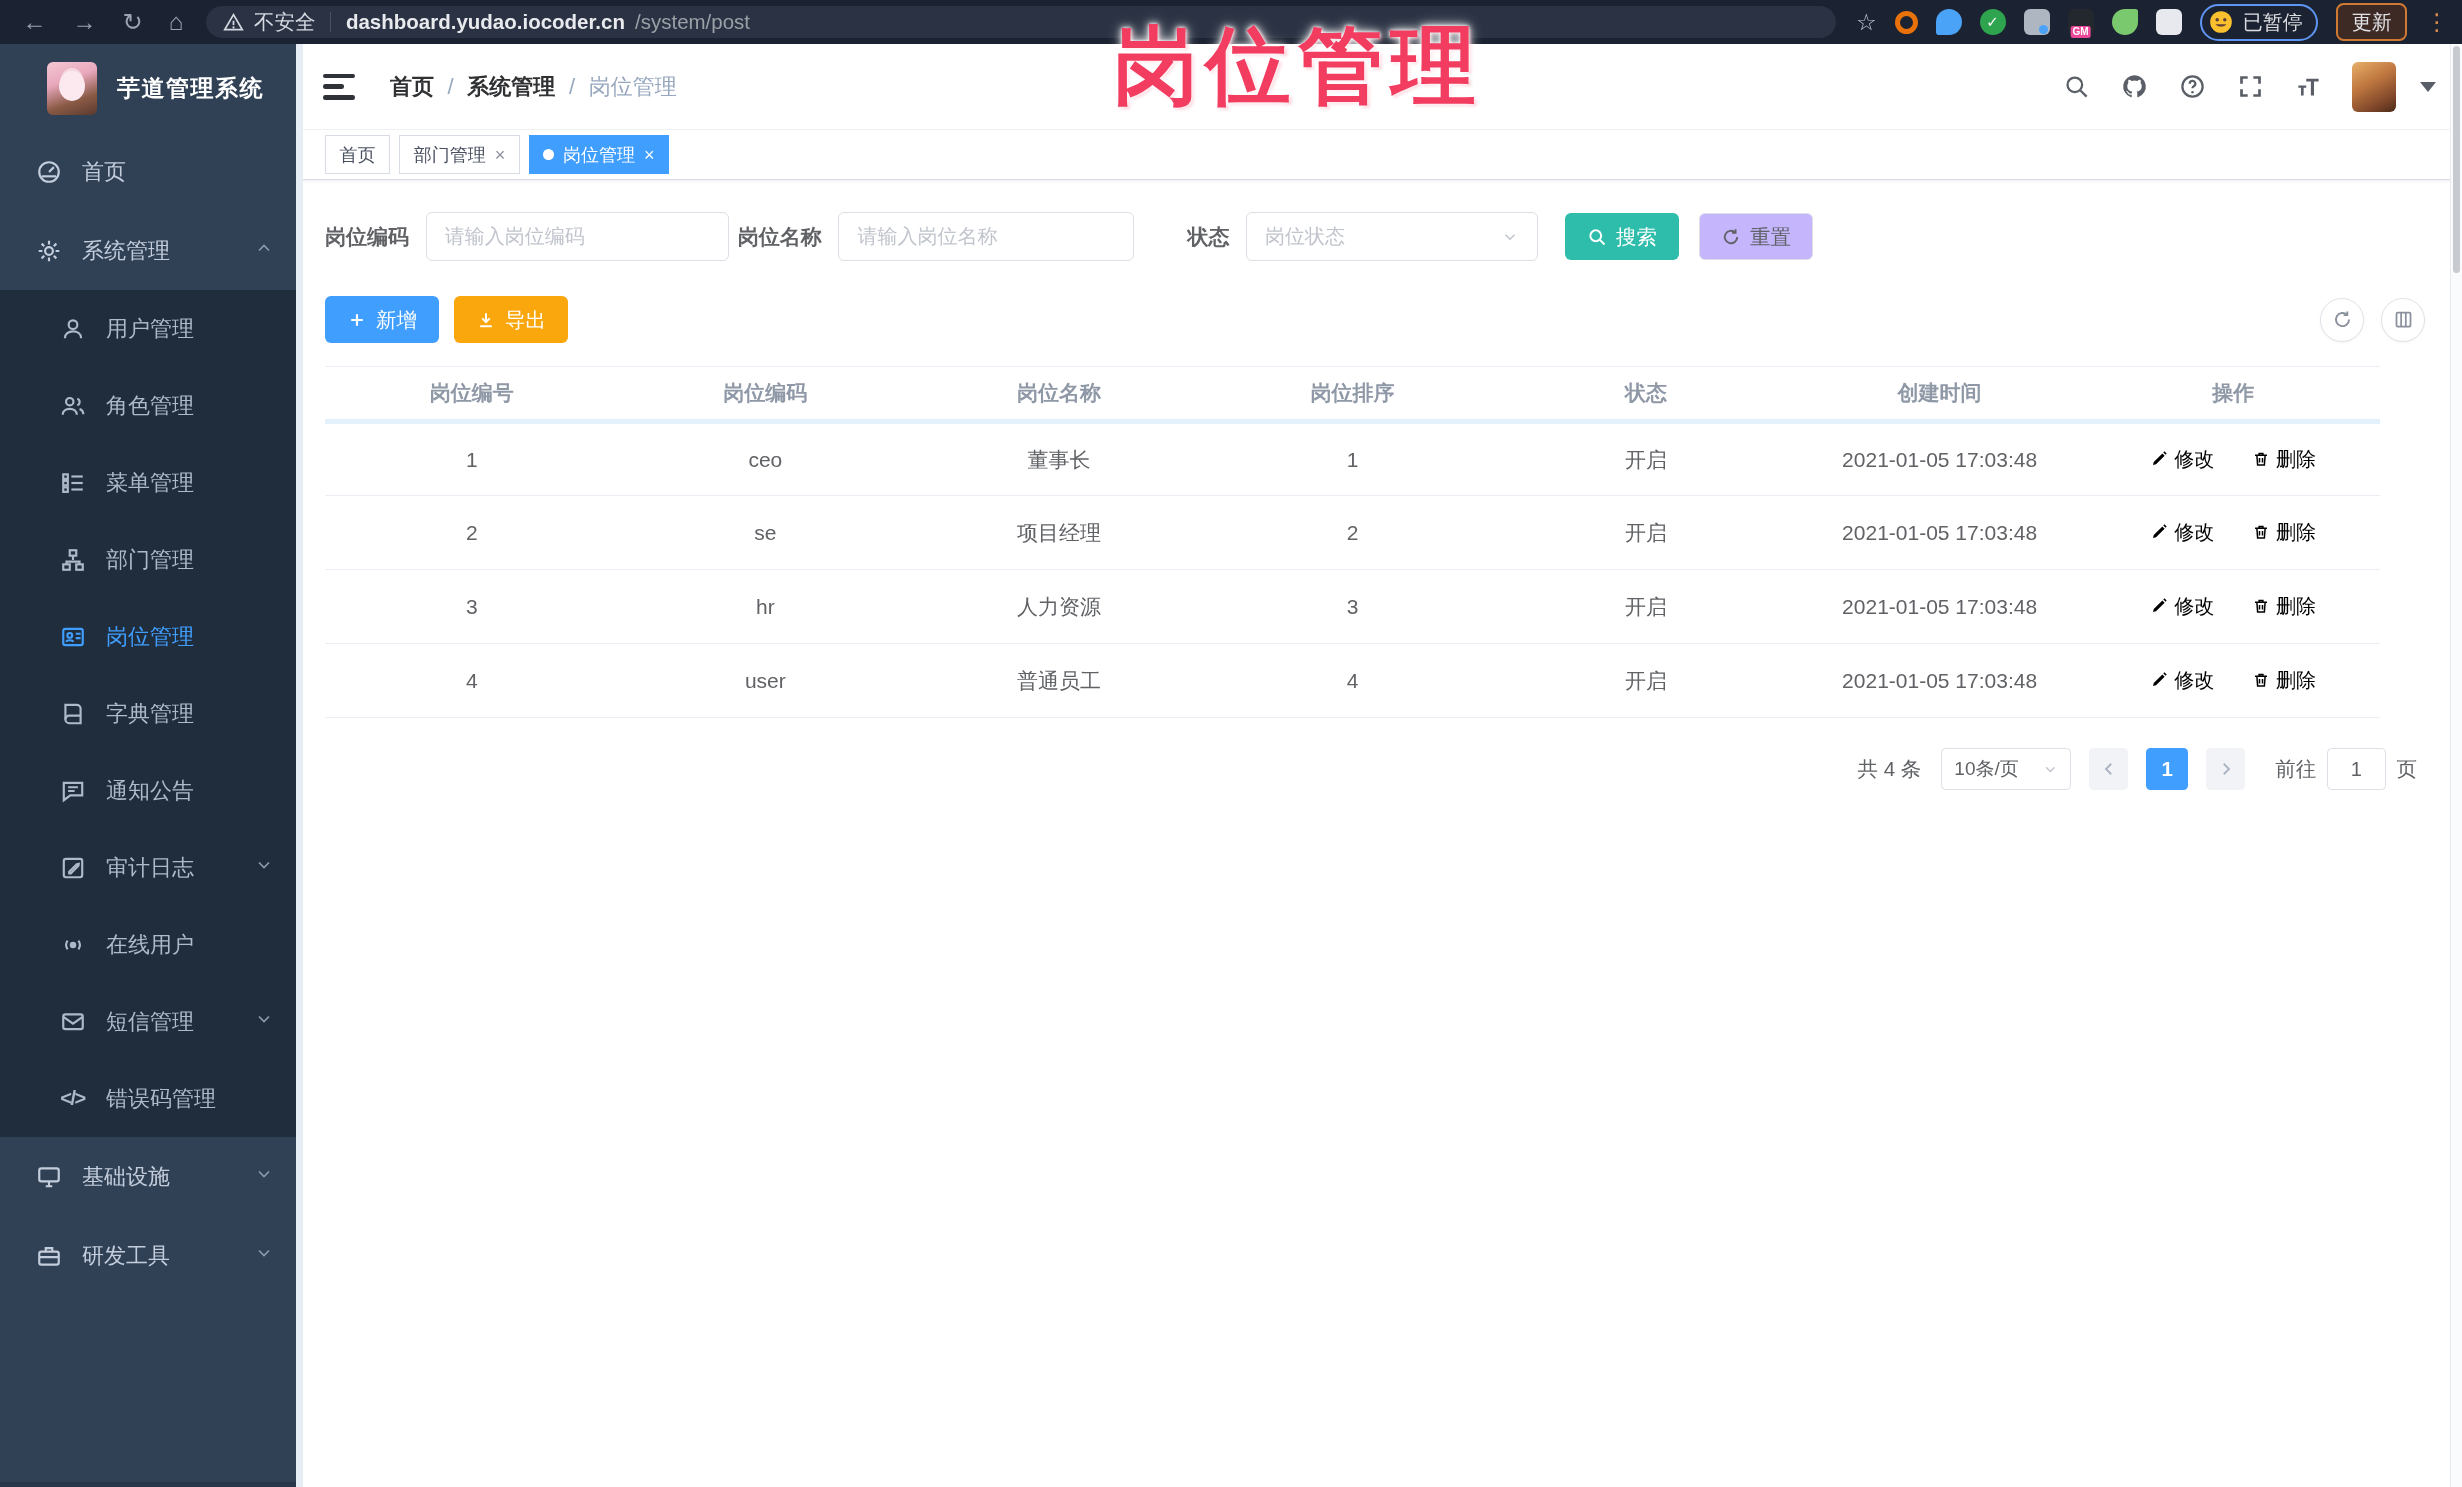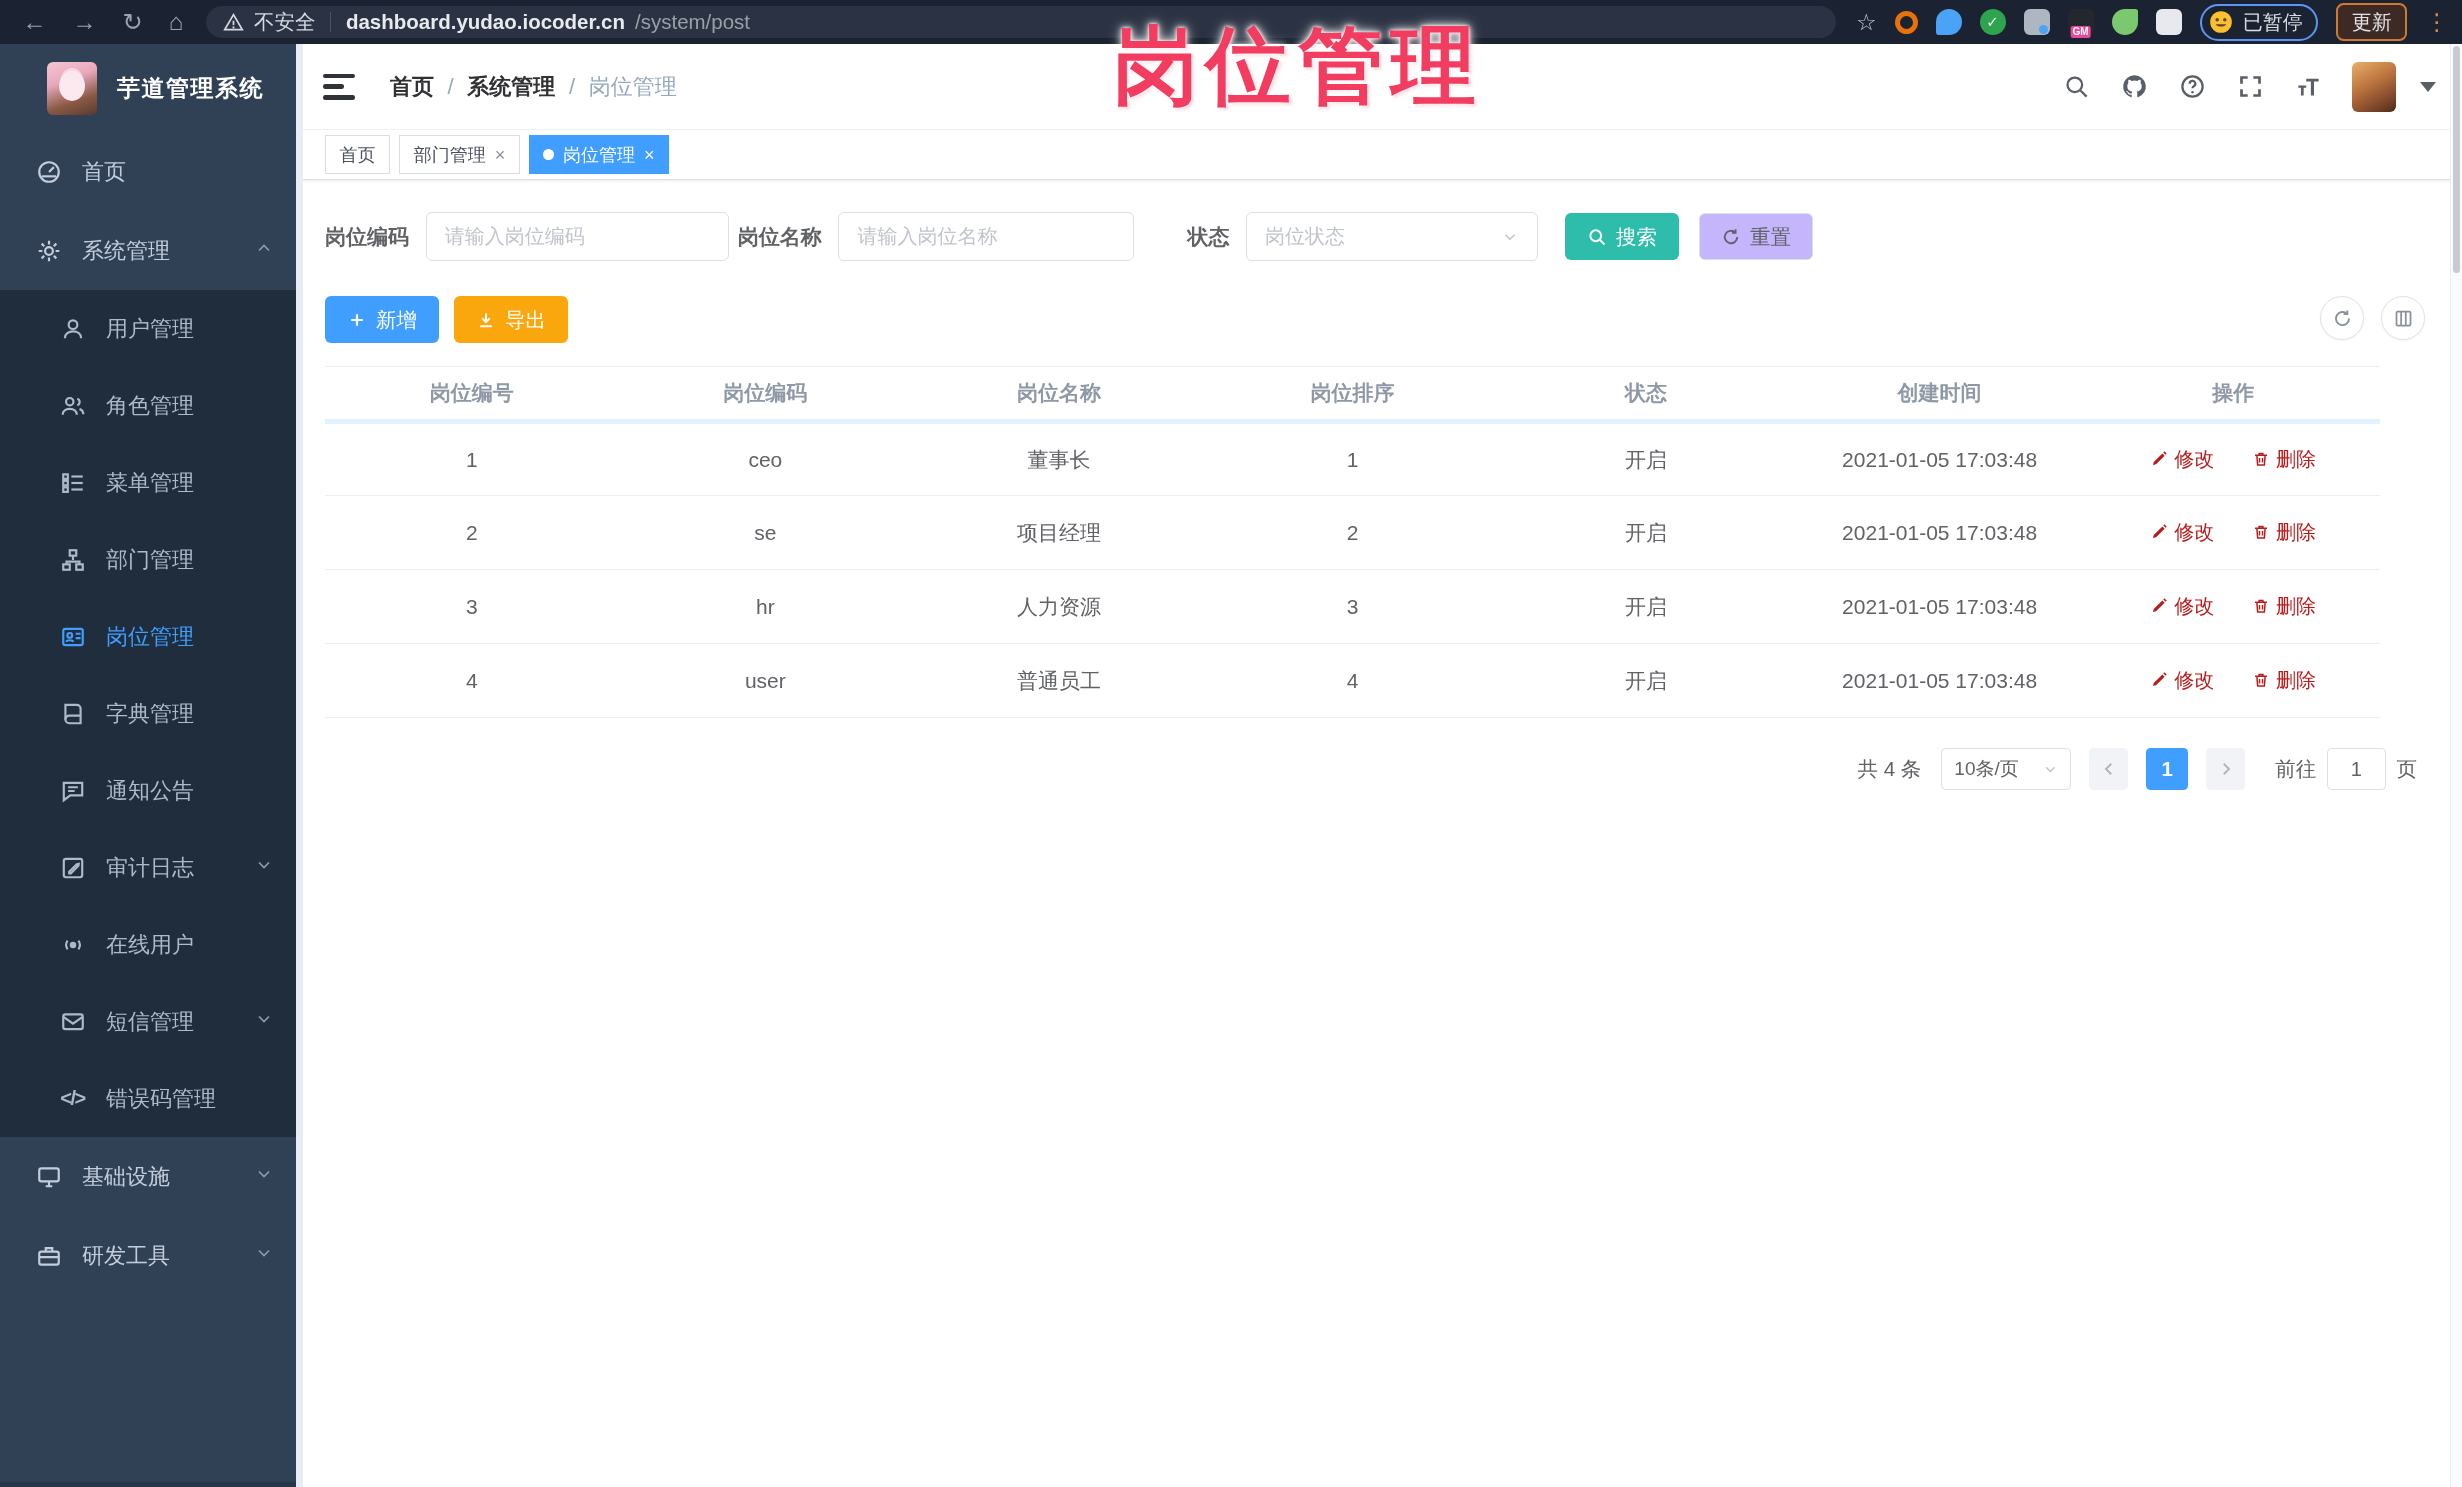--- a/index.html
+++ b/index.html
@@ -100,32 +100,32 @@
   .f-select .ph { color:#c0c4cc; font-size:20px; }
   .f-select svg { width:18px; height:18px; color:#c0c4cc; }
   .btn { height:47px; border-radius:6px; display:inline-flex; align-items:center; justify-content:center;
          gap:9px; font-size:20.5px; cursor:pointer; border:0.8px solid transparent; padding:0 21px; }
   .btn svg { width:20px; height:20px; }
   .btn-search { background:#2dbdaa; color:#fff; margin-left:18px; }
   .btn-reset { background:#c4b5fd; color:#606266; border-color:#dcdfe6; margin-left:20px; }
   .btn-add { background:#409eff; color:#fff; }
   .btn-export { background:#faa60d; color:#fff; margin-left:15px; }
 
-  .toolbar-row { display:flex; align-items:flex-start; margin-top:35px; padding-right:37px; }
+  .toolbar-row { display:flex; align-items:center; margin-top:35px; padding-right:37px; }
   .tool-circles { margin-left:auto; display:flex; gap:16.7px; }
   .circle-btn { width:44px; height:44px; border-radius:50%; border:0.8px solid #dfe3e8; background:#fff;
                 display:flex; align-items:center; justify-content:center; color:#8a919c; cursor:pointer;
                 box-shadow:0 0.8px 2.3px rgba(0,0,0,.05); }
   .circle-btn svg { width:21px; height:21px; }
 
   table.grid { width:2055px; border-collapse:collapse; table-layout:fixed; margin-top:23px; }
   table.grid thead th { height:55px; font-size:21px; font-weight:700; color:#8f98a6; text-align:center;
                         border-top:0.8px solid #ebeef5; border-bottom:5.3px solid #e2f1fb; }
   table.grid tbody td { height:74px; font-size:21px; color:#606266; text-align:center; border-bottom:0.8px solid #ebeef5; }
-  .op-link { color:#b91c1c; font-size:20px; display:inline-flex; align-items:center; gap:6px; cursor:pointer; }
+  .op-link { color:#000000; font-size:20px; display:inline-flex; align-items:center; gap:6px; cursor:pointer; }
   .op-link + .op-link { margin-left:32px; }
   .op-link svg { width:18px; height:18px; }
 
   .pager { display:flex; align-items:center; justify-content:flex-end; margin-top:30px; padding-right:45px;
            font-size:20.5px; color:#606266; }
   .pg-total { margin-right:20px; }
   .pg-size { width:130px; height:42px; border:0.8px solid #dcdfe6; border-radius:4.5px; display:flex; align-items:center;
              justify-content:space-between; padding:0 12px; color:#606266; font-size:19px; cursor:pointer;gap:12px; }
   .pg-size svg { width:16.7px; height:16.7px; color:#c0c4cc; }
   .pg-btn { width:39px; height:42px; border-radius:4.5px; background:#f2f3f7; display:flex; align-items:center;

